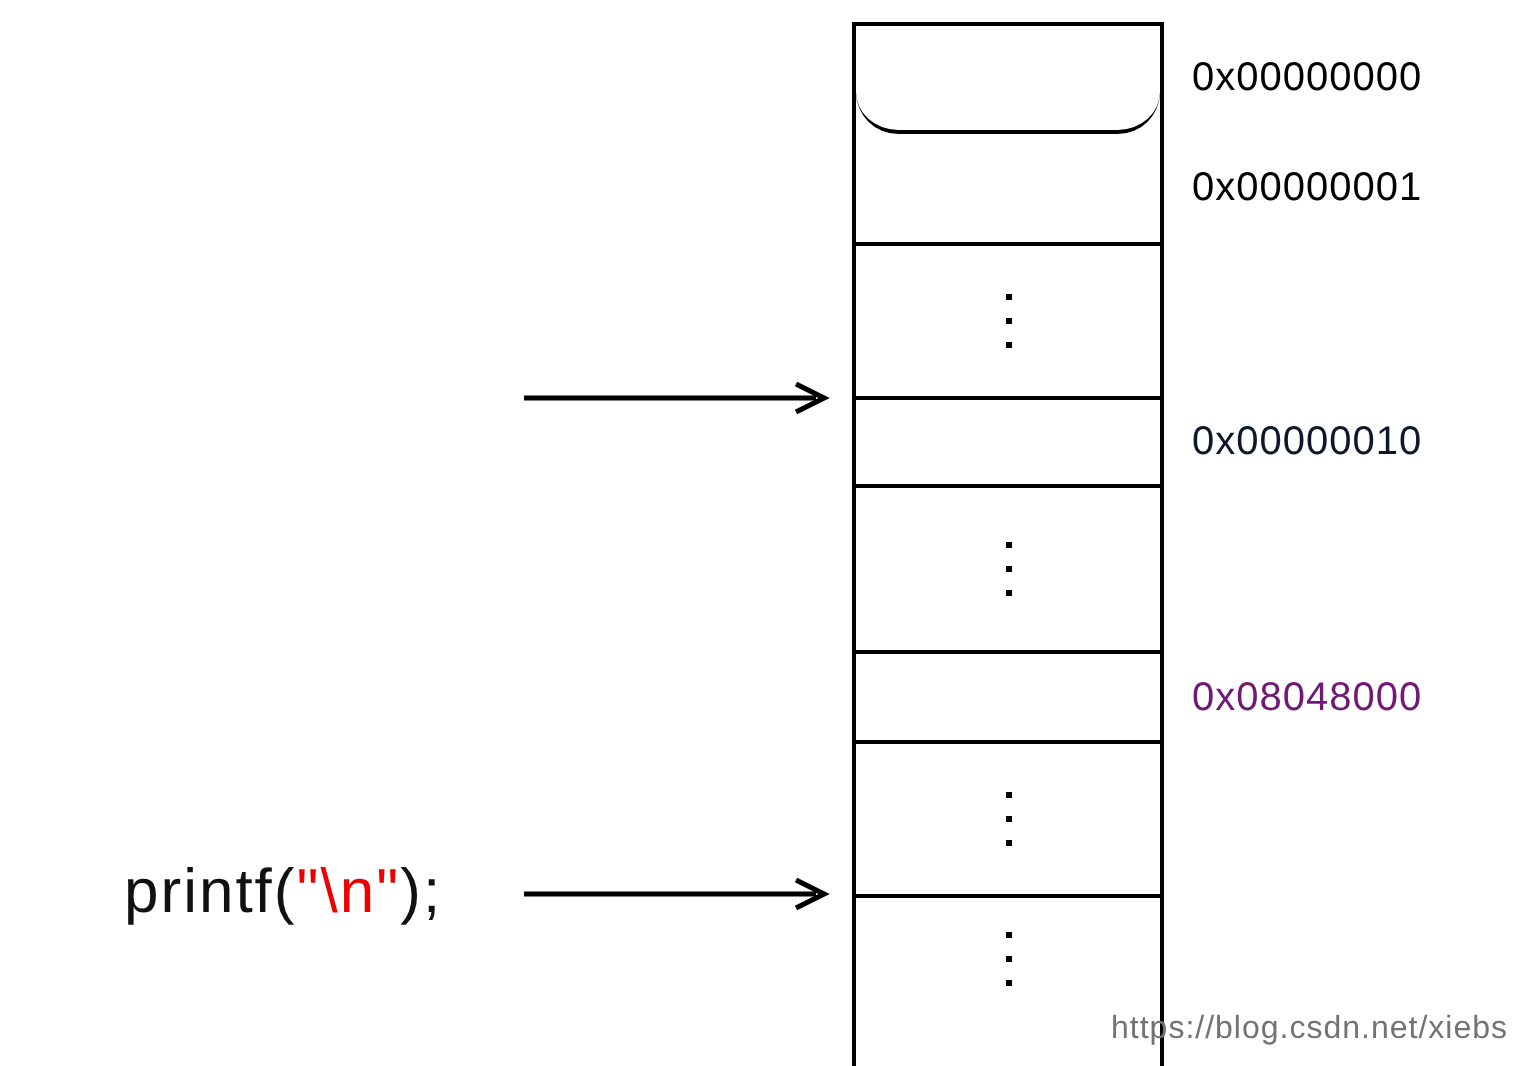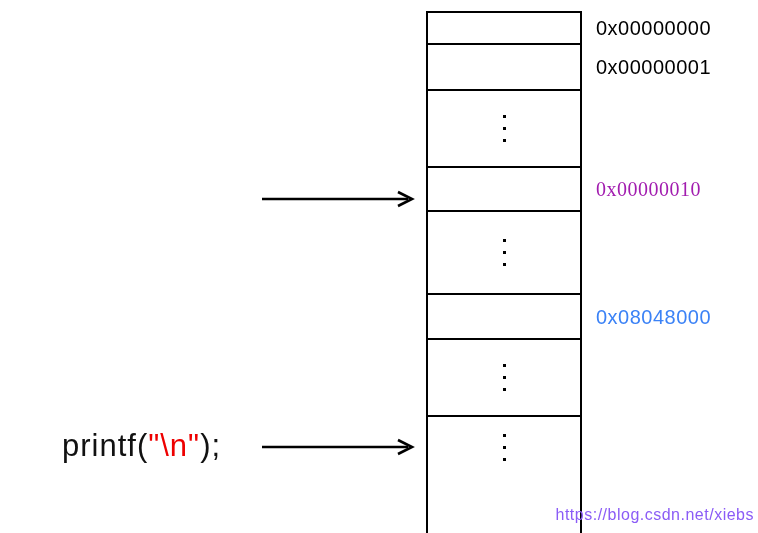--- a/index.html
+++ b/index.html
@@ -34,21 +34,21 @@
     position: absolute;
     left: 426px; top: 11px;
     width: 156px; height: 522px;
     box-sizing: border-box;
     border: 2px solid #000;
     border-bottom: none;
     background: #fff;
   }
   .row { position: relative; box-sizing: border-box; border-bottom: 2px solid #000; }
   .row.last { border-bottom: none; }
-  .r1 { height: 32px; } .r2 { height: 46px; } .r3 { height: 77px; }
+  .r1 { height: 54px; border-radius: 21px; } .r2 { height: 56px; } .r3 { height: 77px; }
   .r4 { height: 44px; } .r5 { height: 83px; } .r6 { height: 45px; }
   .r7 { height: 77px; } .r8 { height: 45px; } .r9 { height: 61px; }
 
   .addr {
     position: absolute;
     left: 168px; top: 50%;
     transform: translateY(-50%);
     font-size: 20px;
     letter-spacing: 0.5px;
     white-space: nowrap;
@@ -100,43 +100,43 @@
       <span class="addr" style="color: rgb(0, 0, 0);">0x00000001</span>
     </div>
 
     <div class="row r3 dots-row">
       <i class="dot"></i>
       <i class="dot"></i>
       <i class="dot"></i>
     </div>
 
     <div class="row r4">
-      <span class="addr" style="color: #a21caf; font-family: Liberation Serif, serif;">0x00000010</span>
+      <span class="addr" style="color: #0f172a;">0x00000010</span>
     </div>
 
     <div class="row r5 dots-row">
       <i class="dot"></i>
       <i class="dot"></i>
       <i class="dot"></i>
     </div>
 
     <div class="row r6">
-      <span class="addr" style="color: #3b82f6;">0x08048000</span>
+      <span class="addr" style="color: #701a75;">0x08048000</span>
     </div>
 
     <div class="row r7 dots-row">
       <i class="dot"></i>
       <i class="dot"></i>
       <i class="dot"></i>
     </div>
 
 
     <div class="row r9 last dots-row">
       <i class="dot"></i>
       <i class="dot"></i>
       <i class="dot"></i>
     </div>
 
   </div>
 
-  <div class="watermark" style="color: #8b5cf6; padding-left: 36px;">https://blog.csdn.net/xiebs</div>
+  <div class="watermark" style="color: #737373; padding-left: 36px;">https://blog.csdn.net/xiebs</div>
 
 </div>
 
 </body></html>

